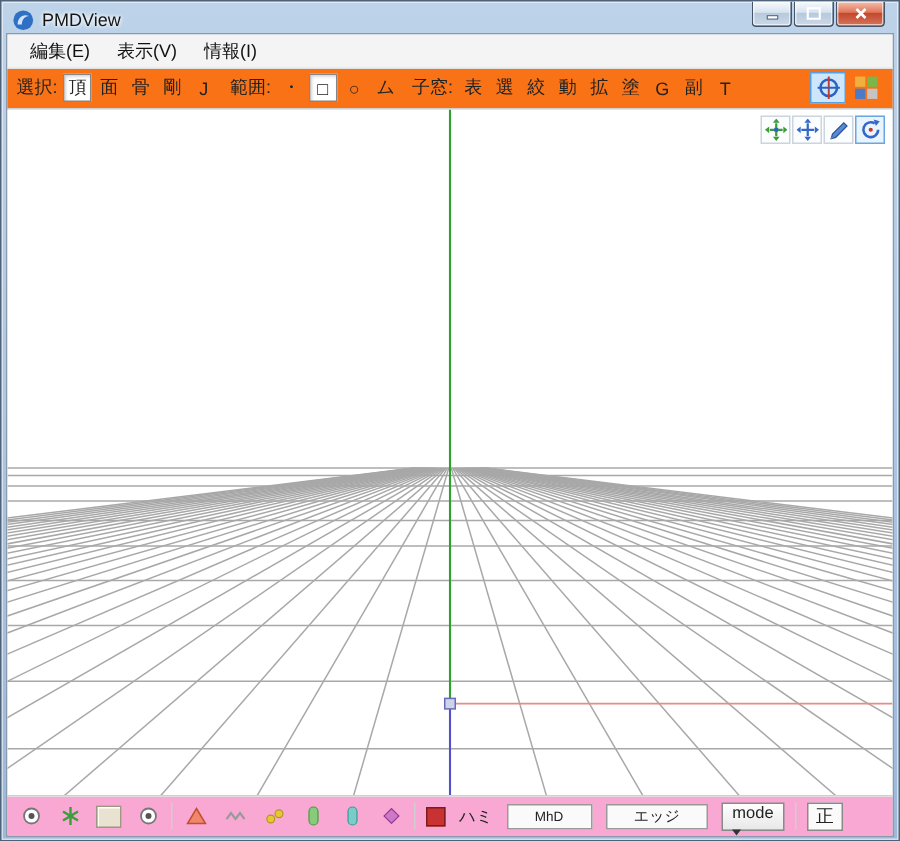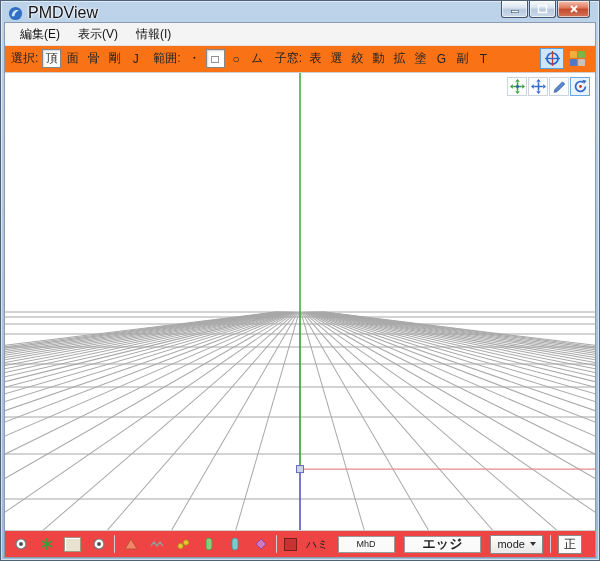--- a/index.html
+++ b/index.html
@@ -10,21 +10,21 @@
     position:relative; width:600px; height:561px;
     background:linear-gradient(#bdd3ea,#9db9d8);
     border:1px solid #4e627a;
     padding:0 3px 3px 3px;
     box-shadow: inset 0 0 0 1px rgba(255,255,255,.55);
   }
 
   
   .titlebar { height:21px; display:flex; align-items:center; padding:3px 4px 0 4px; }
   .title-icon { width:15px; height:15px; margin-right:5px; flex:0 0 auto; }
-  .title-text { font-size:16px; color:#151515; text-shadow:0 0 3px #fff, 0 0 3px #fff; }
+  .title-text { font-size:12px; color:#151515; text-shadow:0 0 3px #fff, 0 0 3px #fff; }
 
   .win-controls { position:absolute; top:0; right:9px; display:flex; z-index:5; }
   .win-btn {
     width:27px; height:17px; margin-left:1px;
     border:1px solid #44556b; border-top:none; border-radius:0 0 3px 3px;
     display:flex; align-items:center; justify-content:center;
     background:linear-gradient(#f7fafd,#d7e2ef 45%,#b7c9dd 50%,#ccd9e9);
     box-shadow: inset 0 0 0 1px rgba(255,255,255,.6);
   }
   .win-btn.close {
@@ -52,30 +52,30 @@
   .gbtn.active { background:#cde6fb; border:1px solid #58a0e2; }
 
   
   .viewport { position:relative; height:459px; background:#fff; border-bottom:1px solid #cfcfcf; }
   .viewport svg.grid { position:absolute; left:0; top:0; width:100%; height:100%; }
   .viewport-tools { position:absolute; top:4px; right:5px; display:flex; gap:1px; }
   .vtbtn { width:20px; height:19px; background:#fcfdfe; border:1px solid #ccd4de; display:flex; align-items:center; justify-content:center; }
   .vtbtn.active { border:1px solid #6aa6e0; background:#eaf4fd; }
 
   
-  .bottombar { height:26px; display:flex; align-items:center; padding:0 7px; background:#ef4444; gap:9px; }
+  .bottombar { height:26px; display:flex; align-items:center; padding:0 7px; background:#f9a8d4; gap:9px; }
   .bicon { width:17px; height:16px; display:flex; align-items:center; justify-content:center; }
   .beige-btn { width:17px; height:15px; background:#eae2d0; border:1px solid #a09780; box-shadow: inset 1px 1px 0 #fff; }
   .red-swatch { width:13px; height:13px; background:#c83232; border:1px solid #7c1d1d; }
   .sep { width:1px; height:18px; background:#cfcfcf; margin:0 -2px; }
   .mini-label { font-size:11px; color:#222; }
   .small-btn { height:17px; padding:0 18px; border:1px solid #9a9a9a; background:#fafafa; display:flex; align-items:center; justify-content:center; color:#222; }
   .small-btn.tiny { font-size:9px; }
-  .small-btn.edge { font-size:13px;font-weight:bold; }
-  .mode-btn { height:19px; padding:0 6px; border:1px solid #8a8a8a; background:linear-gradient(#fefefe,#e8e8e8); display:flex; align-items:center; gap:5px; font-size:11px; color:#222; }
+  .small-btn.edge { font-size:10px; }
+  .mode-btn { height:19px; padding:0 6px; border:1px solid #8a8a8a; background:linear-gradient(#fefefe,#e8e8e8); display:flex; align-items:flex-start; gap:5px; font-size:11px; color:#222;flex-direction:column; }
   .caret { width:0; height:0; border-left:3.5px solid transparent; border-right:3.5px solid transparent; border-top:4px solid #333; }
   .front-btn { width:24px; height:19px; border:1px solid #8a8a8a; background:#fafafa; display:flex; align-items:center; justify-content:center; font-size:12px; color:#222; }
 </style>
 </head>
 <body>
 
 <div class="window">
 
   <div class="titlebar">
     <svg class="title-icon" viewBox="0 0 16 16">

